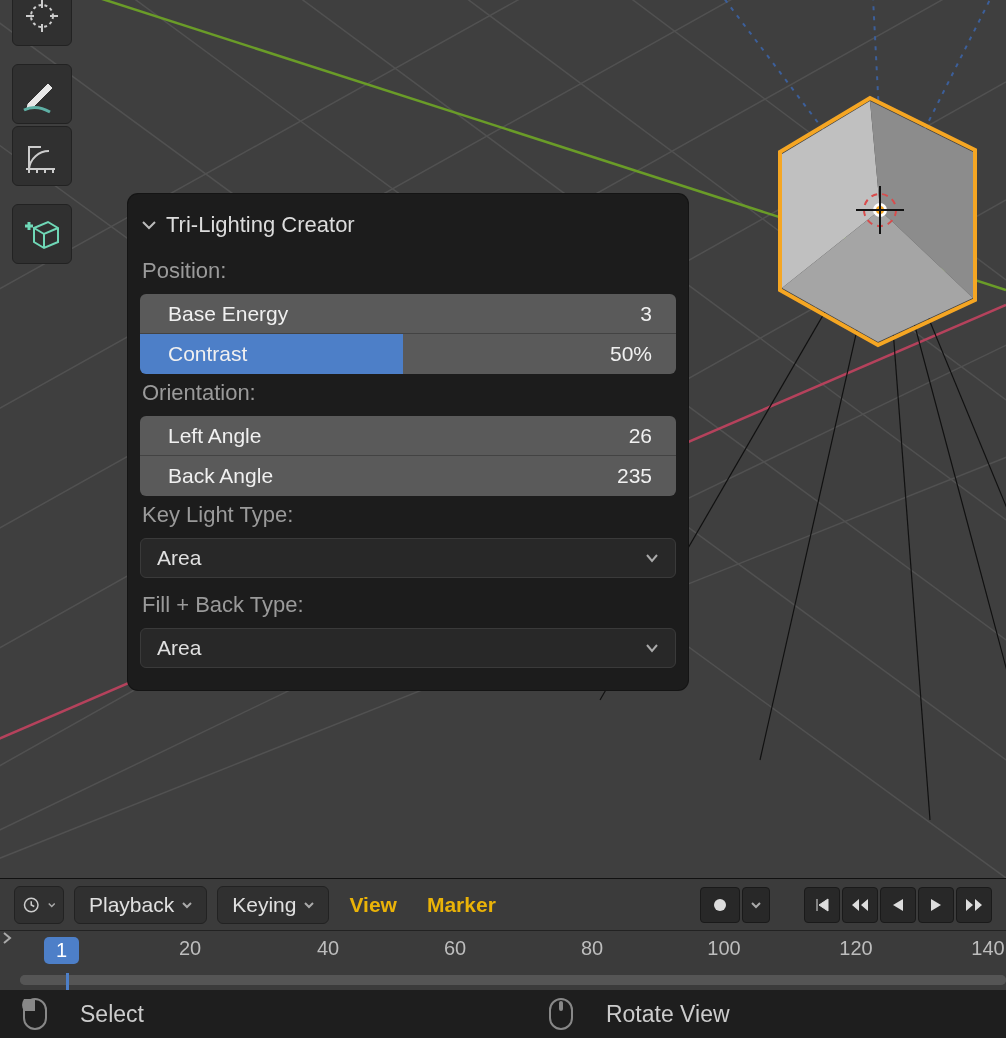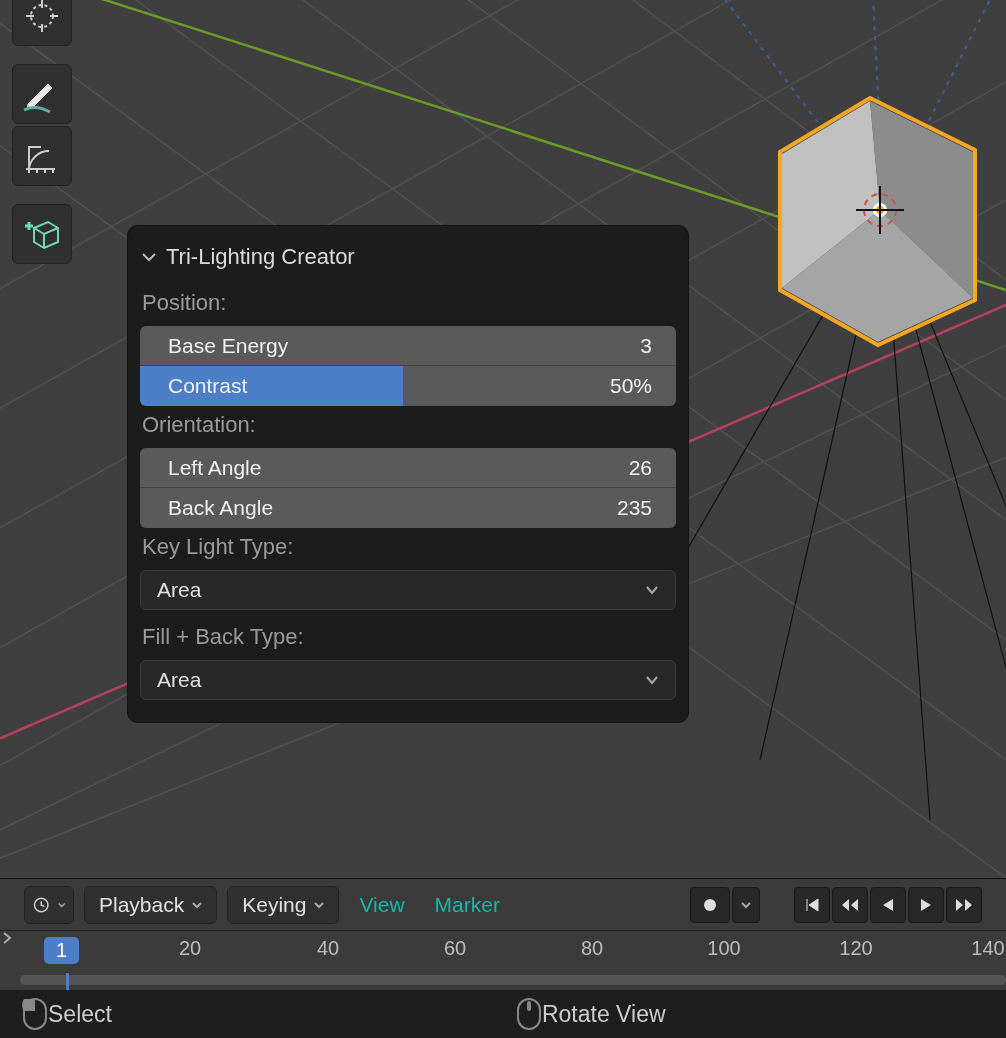--- a/index.html
+++ b/index.html
@@ -22,21 +22,21 @@
   width: 60px; height: 60px; background:#303030; border-radius:6px;
   display:flex; align-items:center; justify-content:center;
   border:1px solid #222; color:#ccc;
 }
 .tool-btn svg { stroke:#ccc; fill:none; }
 .tool-btn.sep { margin-top:16px; }
 .tool-btn.add svg { stroke:#6fd8b7; }
 #panel {
   position: absolute; left: 128px; top: 194px; width: 560px;
   background:#1c1c1c; border-radius:10px; padding: 16px 12px 22px 12px;
-  color:#dcdcdc; font-size:22px; box-shadow: 0 0 0 1px #141414; margin-top: 32px;
+  color:#dcdcdc; font-size:22px; box-shadow: 0 0 0 1px #141414;
 }
 .panel-title { display:flex; align-items:center; gap:8px; padding: 2px 4px 14px 0; }
 .panel-title .chev { color:#bbb; }
 .section-lbl { color:#9a9a9a; padding: 6px 2px 10px 2px; }
 .field-group { border-radius:6px; overflow:hidden; }
 .field {
   display:flex; align-items:center; justify-content:space-between;
   height:40px; background:#5a5a5a; padding: 0 24px 0 28px;
   border-bottom:1px solid #434343; font-size:21px; color:#f0f0f0;
   position:relative;
@@ -48,49 +48,49 @@
 .dropdown {
   height:40px; background:#282828; border-radius:6px; border:1px solid #3a3a3a;
   display:flex; align-items:center; justify-content:space-between; padding:0 16px;
   color:#e0e0e0; font-size:21px;gap:20px;
 }
 #timeline {
   position:absolute; left:0; bottom:0; width:100%; height:160px;
   background:#303030; border-top:1px solid #111;
 }
 .tl-top {
-  display:flex; align-items:center; gap:10px; height:52px; padding:0 24px;
+  display:flex; align-items:center; gap:10px; height:52px; padding:0 14px;
   border-bottom:1px solid #222; background:#3b3b3b;
 }
 .tl-btn {
   height:38px; background:#303030; border:1px solid #222; border-radius:6px;
   color:#e0e0e0; font-size:21px; display:flex; align-items:center; padding:0 14px; gap:8px;
 }
-.tl-text { color:#14b8a6; font-size:21px; padding:0 10px; }
+.tl-text { color:#eab308; font-size:21px; padding:0 10px;font-weight:bold; }
 .tl-spacer { flex:1; }
 .tl-play-group { display:flex; gap:2px; }
 .play-btn {
   width:36px; height:36px; background:#282828; border:1px solid #1a1a1a; border-radius:4px;
   display:flex; align-items:center; justify-content:center; color:#ddd;
 }
 .rec-btn { width:40px; }
 .tl-ruler { position:relative; height:60px; background:#3b3b3b; }
 .tl-ruler .tick { position:absolute; top:6px; color:#bdbdbd; font-size:20px; transform:translateX(-50%);}
 .tl-current {
   position:absolute; left:44px; top:6px; background:#4d7fc8; color:#fff;
   padding:2px 12px; border-radius:5px; font-size:20px; font-weight:500;
 }
 .tl-scroll { position:absolute; left:20px; right:0; top:44px; height:10px; background:#4e4e4e; border-radius:5px;}
 .tl-scroll-thumb { position:absolute; left:0; width:100%; height:100%; background:#555; border-radius:5px;}
 .tl-playhead { position:absolute; left:66px; top:42px; width:3px; height:20px; background:#4d7fc8;}
 .status-bar {
   position:absolute; left:0; bottom:0; width:100%; height:48px;
   background:#1e1e1e; display:flex; align-items:center; color:#ccc; font-size:23px;
 }
-.status-item { display:flex; align-items:center; gap:0; padding:0 22px; }
+.status-item { display:flex; align-items:center; gap:32px; padding:0 22px; }
 .mouse-icon { width:26px; height:34px; }
 .cube {
   position:absolute; left:770px; top:90px; width:220px; height:260px;
 }
 </style>
 </head>
 <body>
 
 <div id="viewport">
   <svg id="grid-svg" viewBox="0 0 1006 878">

